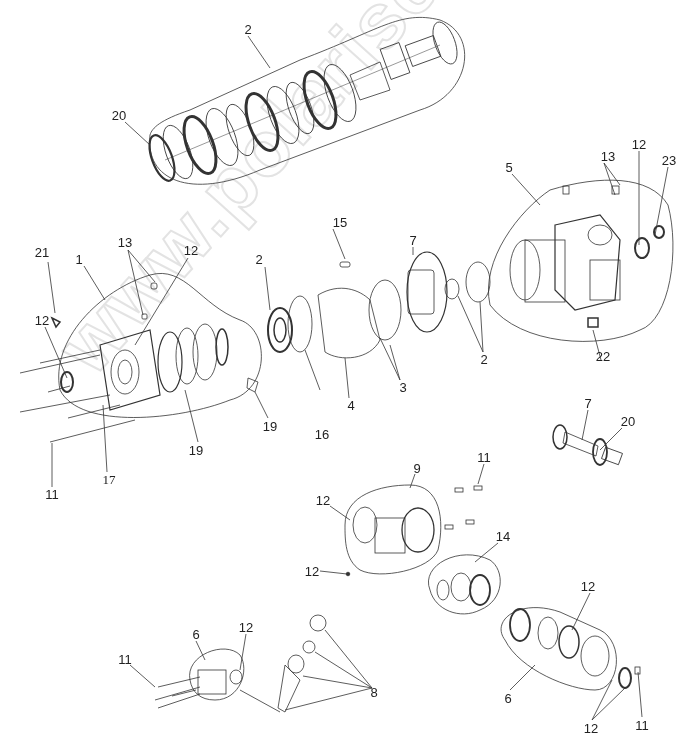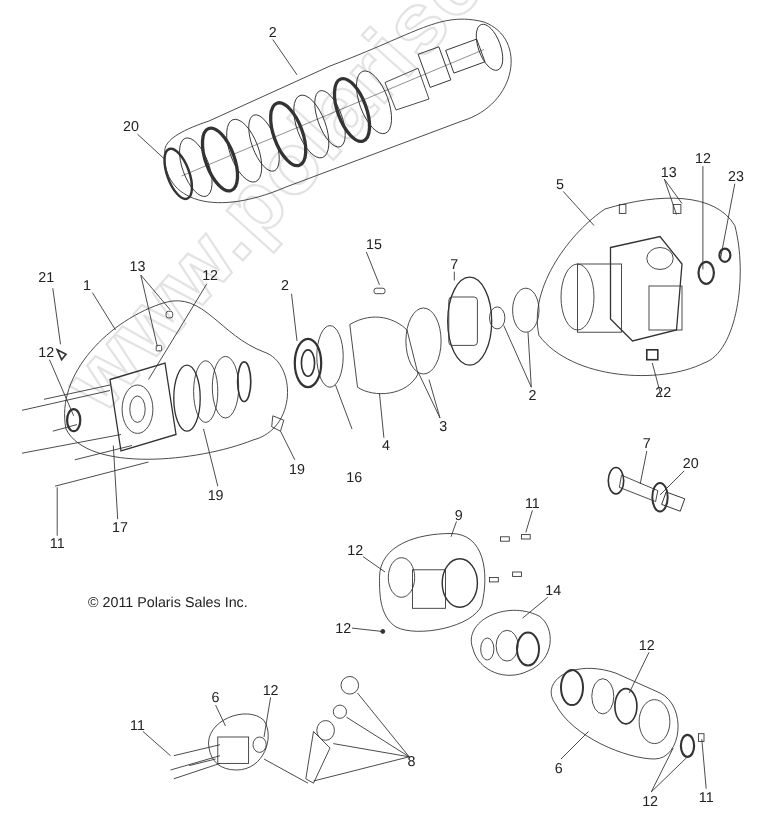--- a/index.html
+++ b/index.html
@@ -200,33 +200,32 @@
       <div class="callout" style="left: 79px; top: 259px;">1</div>
       <div class="callout" style="left: 259px; top: 259px;">2</div>
       <div class="callout" style="left: 42px; top: 320px;">12</div>
       <div class="callout" style="left: 484px; top: 359px;">2</div>
       <div class="callout" style="left: 603px; top: 356px;">22</div>
       <div class="callout" style="left: 403px; top: 387px;">3</div>
       <div class="callout" style="left: 322px; top: 398px; margin-top: 36px;">16</div>
       <div class="callout" style="left: 351px; top: 405px;">4</div>
       <div class="callout" style="left: 270px; top: 426px;">19</div>
       <div class="callout" style="left: 196px; top: 450px;">19</div>
-      <div class="callout" style="left: 109px; top: 479px;">17</div>
+      <div class="callout" style="left: 109px; top: 479px; font-family: Liberation Serif, serif;">17</div>
       <div class="callout" style="left: 52px; top: 494px;">11</div>
       <div class="callout" style="left: 588px; top: 403px;">7</div>
       <div class="callout" style="left: 628px; top: 421px;">20</div>
       <div class="callout" style="left: 417px; top: 468px;">9</div>
       <div class="callout" style="left: 484px; top: 457px;">11</div>
       <div class="callout" style="left: 323px; top: 500px;">12</div>
       <div class="callout" style="left: 503px; top: 536px; text-align: right;">14</div>
       <div class="callout" style="left: 312px; top: 571px;">12</div>
       <div class="callout" style="left: 588px; top: 586px;">12</div>
       <div class="callout" style="left: 196px; top: 634px;">6</div>
       <div class="callout" style="left: 246px; top: 627px;">12</div>
       <div class="callout" style="left: 125px; top: 659px;">11</div>
       <div class="callout" style="left: 374px; top: 692px;">8</div>
       <div class="callout" style="left: 508px; top: 698px;">6</div>
       <div class="callout" style="left: 591px; top: 728px;">12</div>
       <div class="callout" style="left: 642px; top: 725px;">11</div>
     </div>
 
-  <div class="copyright">© 2011 Polaris Sales Inc.</div>
 </div>
 
 </body></html>

